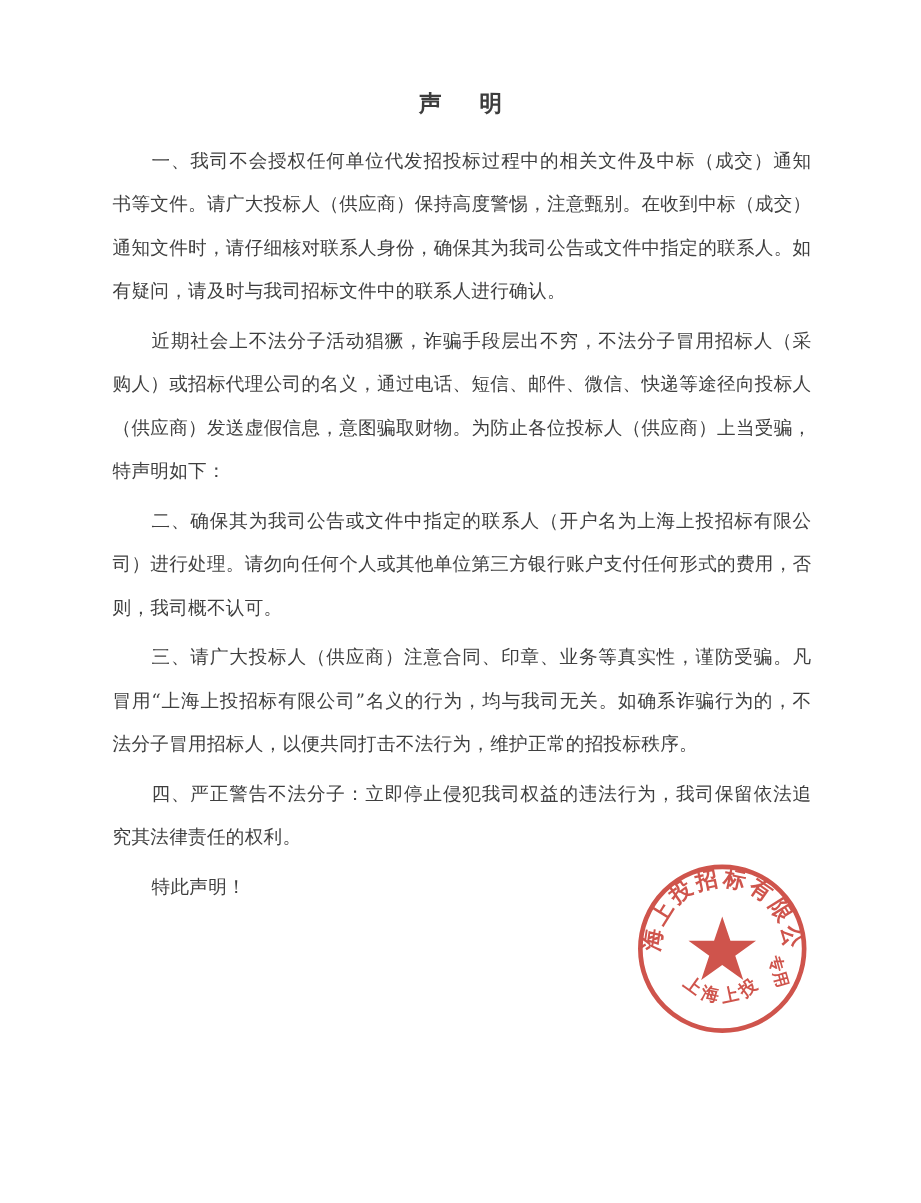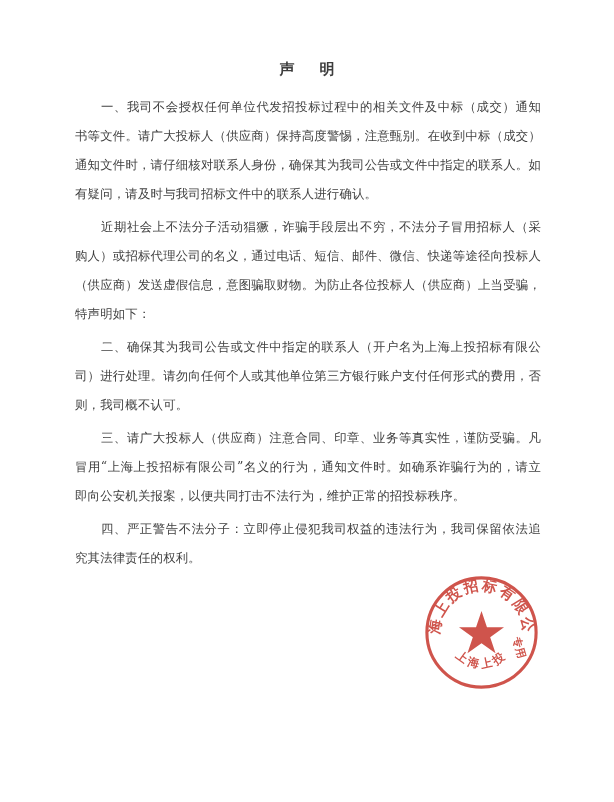--- a/index.html
+++ b/index.html
@@ -88,22 +88,23 @@
 <body>
 
 <div class="page">
 
   <div class="doc-title">声    明</div>
 
   <div class="body-block">
     <p class="para">一、我司不会授权任何单位代发招投标过程中的相关文件及中标（成交）通知书等文件。请广大投标人（供应商）保持高度警惕，注意甄别。在收到中标（成交）通知文件时，请仔细核对联系人身份，确保其为我司公告或文件中指定的联系人。如有疑问，请及时与我司招标文件中的联系人进行确认。</p>
     <p class="para">近期社会上不法分子活动猖獗，诈骗手段层出不穷，不法分子冒用招标人（采购人）或招标代理公司的名义，通过电话、短信、邮件、微信、快递等途径向投标人（供应商）发送虚假信息，意图骗取财物。为防止各位投标人（供应商）上当受骗，特声明如下：</p>
     <p class="para">二、确保其为我司公告或文件中指定的联系人（开户名为上海上投招标有限公司）进行处理。请勿向任何个人或其他单位第三方银行账户支付任何形式的费用，否则，我司概不认可。</p>
-    <p class="para">三、请广大投标人（供应商）注意合同、印章、业务等真实性，谨防受骗。凡冒用“上海上投招标有限公司”名义的行为，通知文件时。如确系诈骗行为的，请立即向公安机关报案，以便共同打击不法行为，维护正常的招投标秩序。</p>
+    <p class="para">三、请广大投标人（供应商）注意合同、印章、业务等真实性，谨防受骗。凡冒用“上海上投招标有限公司”名义的行为，均与我司无关。如确系诈骗行为的，不法分子冒用招标人，以便共同打击不法行为，维护正常的招投标秩序。</p>
     <p class="para">四、严正警告不法分子：立即停止侵犯我司权益的违法行为，我司保留依法追究其法律责任的权利。</p>
+    <p class="para tight">特此声明！</p>
   </div>
 
 
   <div class="seal">
     <svg viewBox="0 0 120 120" xmlns="http://www.w3.org/2000/svg">
       <defs>
         <path id="arcTop" d="M 17,60 A 43,43 0 0 1 103,60"></path>
         <path id="arcBottom" d="M 24,60 A 36,36 0 0 0 96,60"></path>
       </defs>
 

